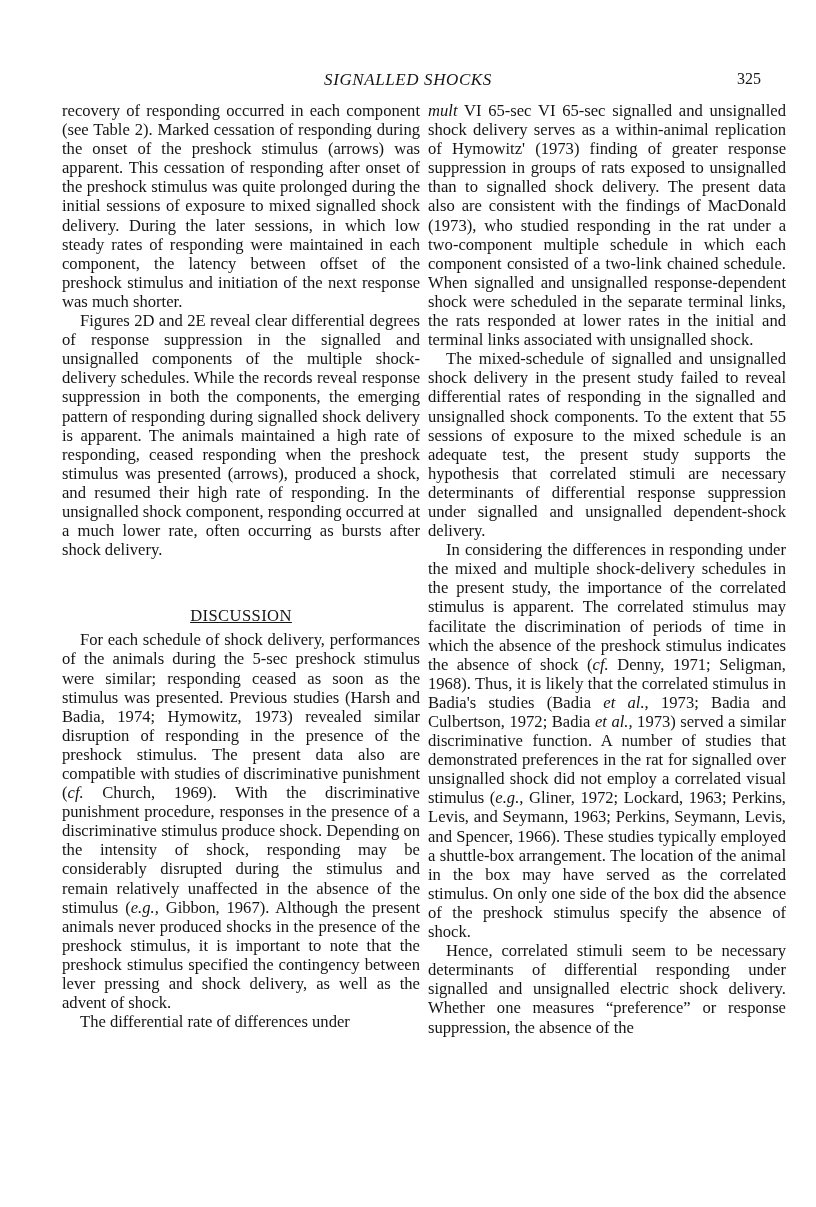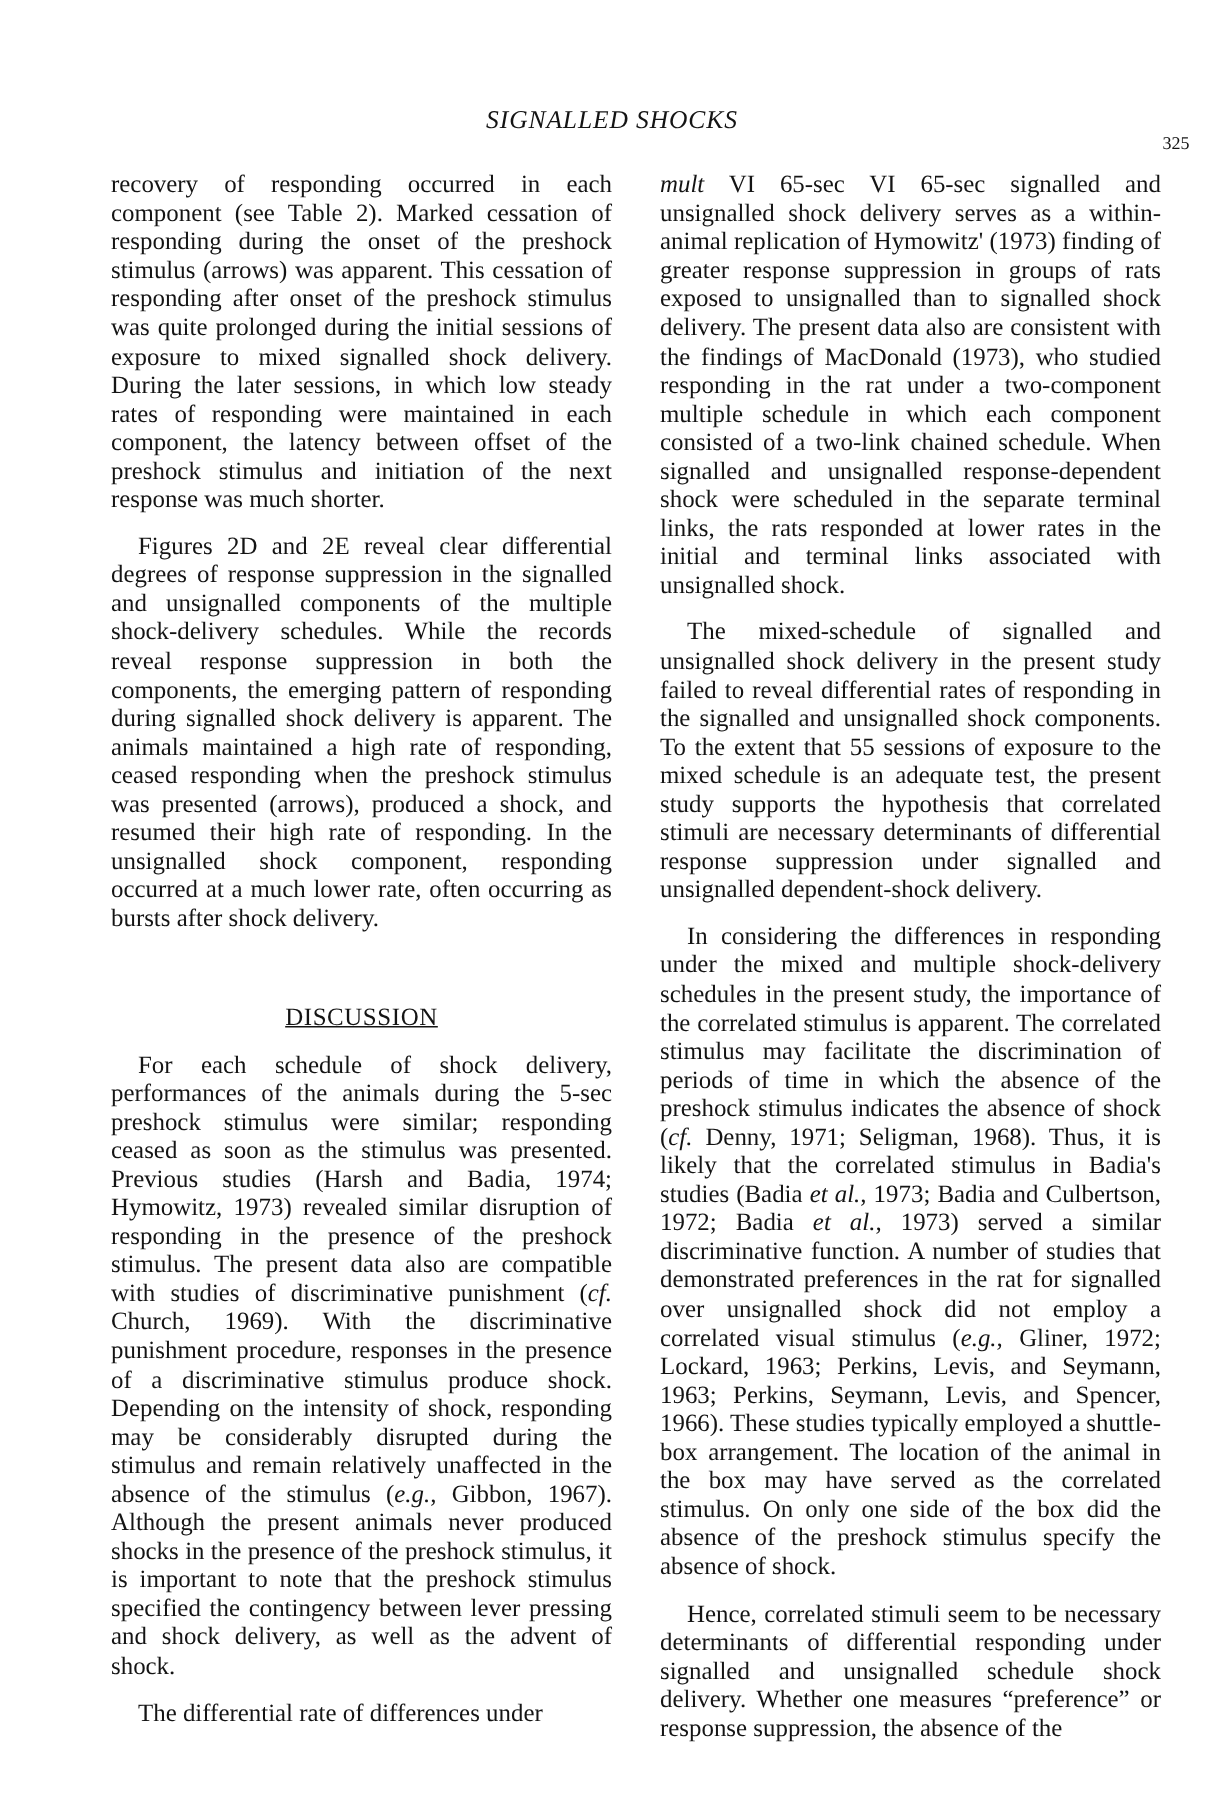--- a/index.html
+++ b/index.html
@@ -9,30 +9,30 @@
       color: #141414;
     }
     .running-head {
       position: absolute; left: 0; top: 70px; width: 816px; height: 24px;
     }
     .running-title {
       position: absolute; left: 0; width: 816px; text-align: center;
       font-style: italic; font-size: 17px; letter-spacing: 0.6px;
     }
     .page-number {
-      position: absolute; left: 737px; font-size: 12px; top: 18px; margin-left: 38px;
+      position: absolute; left: 737px; font-size: 16px; top: 0;
     }
     .column {
       position: absolute; top: 101px; width: 358px;
       font-size: 16.6px; line-height: 19.1px;
       text-align: justify; hyphens: manual;
     }
     .col-left { left: 62px; }
     .col-right { left: 428px; }
-    .column p { margin: 12px; text-indent: 0; }
+    .column p { margin: 0; text-indent: 0; }
     .column p.indent { text-indent: 18px; }
     .section-heading {
       text-align: center; font-size: 16.6px; letter-spacing: 0.4px;
       margin: 47px 0 5px 0;
       text-decoration: underline;
     }
     em { font-style: italic; }
   </style>
 </head>
 <body>
@@ -47,14 +47,14 @@
   <p class="indent">Figures 2D and 2E reveal clear differential degrees of response suppression in the signalled and unsignalled components of the multiple shock-delivery schedules. While the records reveal response suppression in both the components, the emerging pattern of responding during signalled shock delivery is apparent. The animals maintained a high rate of responding, ceased responding when the preshock stimulus was presented (arrows), produced a shock, and resumed their high rate of responding. In the unsignalled shock component, responding occurred at a much lower rate, often occurring as bursts after shock delivery.</p>
   <div class="section-heading">DISCUSSION</div>
   <p class="indent"><span>For each schedule of shock delivery, performances of the animals during the 5-sec preshock stimulus were similar; responding ceased as soon as the stimulus was presented. Previous studies (Harsh and Badia, 1974; Hymowitz, 1973) revealed similar disruption of responding in the presence of the preshock stimulus. The present data also are compatible with studies of discriminative punishment (</span><em>cf.</em><span> Church, 1969). With the discriminative punishment procedure, responses in the presence of a discriminative stimulus produce shock. Depending on the intensity of shock, responding may be considerably disrupted during the stimulus and remain relatively unaffected in the absence of the stimulus (</span><em>e.g.,</em><span> Gibbon, 1967). Although the present animals never produced shocks in the presence of the preshock stimulus, it is important to note that the preshock stimulus specified the contingency between lever pressing and shock delivery, as well as the advent of shock.</span></p>
   <p class="indent">The differential rate of differences under</p>
 </div>
 
 <div class="column col-right">
   <p><em>mult</em><span> VI 65-sec VI 65-sec signalled and unsignalled shock delivery serves as a within-animal replication of Hymowitz' (1973) finding of greater response suppression in groups of rats exposed to unsignalled than to signalled shock delivery. The present data also are consistent with the findings of MacDonald (1973), who studied responding in the rat under a two-component multiple schedule in which each component consisted of a two-link chained schedule. When signalled and unsignalled response-dependent shock were scheduled in the separate terminal links, the rats responded at lower rates in the initial and terminal links associated with unsignalled shock.</span></p>
   <p class="indent">The mixed-schedule of signalled and unsignalled shock delivery in the present study failed to reveal differential rates of responding in the signalled and unsignalled shock components. To the extent that 55 sessions of exposure to the mixed schedule is an adequate test, the present study supports the hypothesis that correlated stimuli are necessary determinants of differential response suppression under signalled and unsignalled dependent-shock delivery.</p>
   <p class="indent"><span>In considering the differences in responding under the mixed and multiple shock-delivery schedules in the present study, the importance of the correlated stimulus is apparent. The correlated stimulus may facilitate the discrimination of periods of time in which the absence of the preshock stimulus indicates the absence of shock (</span><em>cf.</em><span> Denny, 1971; Seligman, 1968). Thus, it is likely that the correlated stimulus in Badia's studies (Badia </span><em>et al.,</em><span> 1973; Badia and Culbertson, 1972; Badia </span><em>et al.,</em><span> 1973) served a similar discriminative function. A number of studies that demonstrated preferences in the rat for signalled over unsignalled shock did not employ a correlated visual stimulus (</span><em>e.g.,</em><span> Gliner, 1972; Lockard, 1963; Perkins, Levis, and Seymann, 1963; Perkins, Seymann, Levis, and Spencer, 1966). These studies typically employed a shuttle-box arrangement. The location of the animal in the box may have served as the correlated stimulus. On only one side of the box did the absence of the preshock stimulus specify the absence of shock.</span></p>
-  <p class="indent">Hence, correlated stimuli seem to be necessary determinants of differential responding under signalled and unsignalled schedule shock delivery. Whether one measures “preference” or response suppression, the absence of the</p>
+  <p class="indent">Hence, correlated stimuli seem to be necessary determinants of differential responding under signalled and unsignalled electric shock delivery. Whether one measures “preference” or response suppression, the absence of the</p>
 </div>
 
 </body></html>

